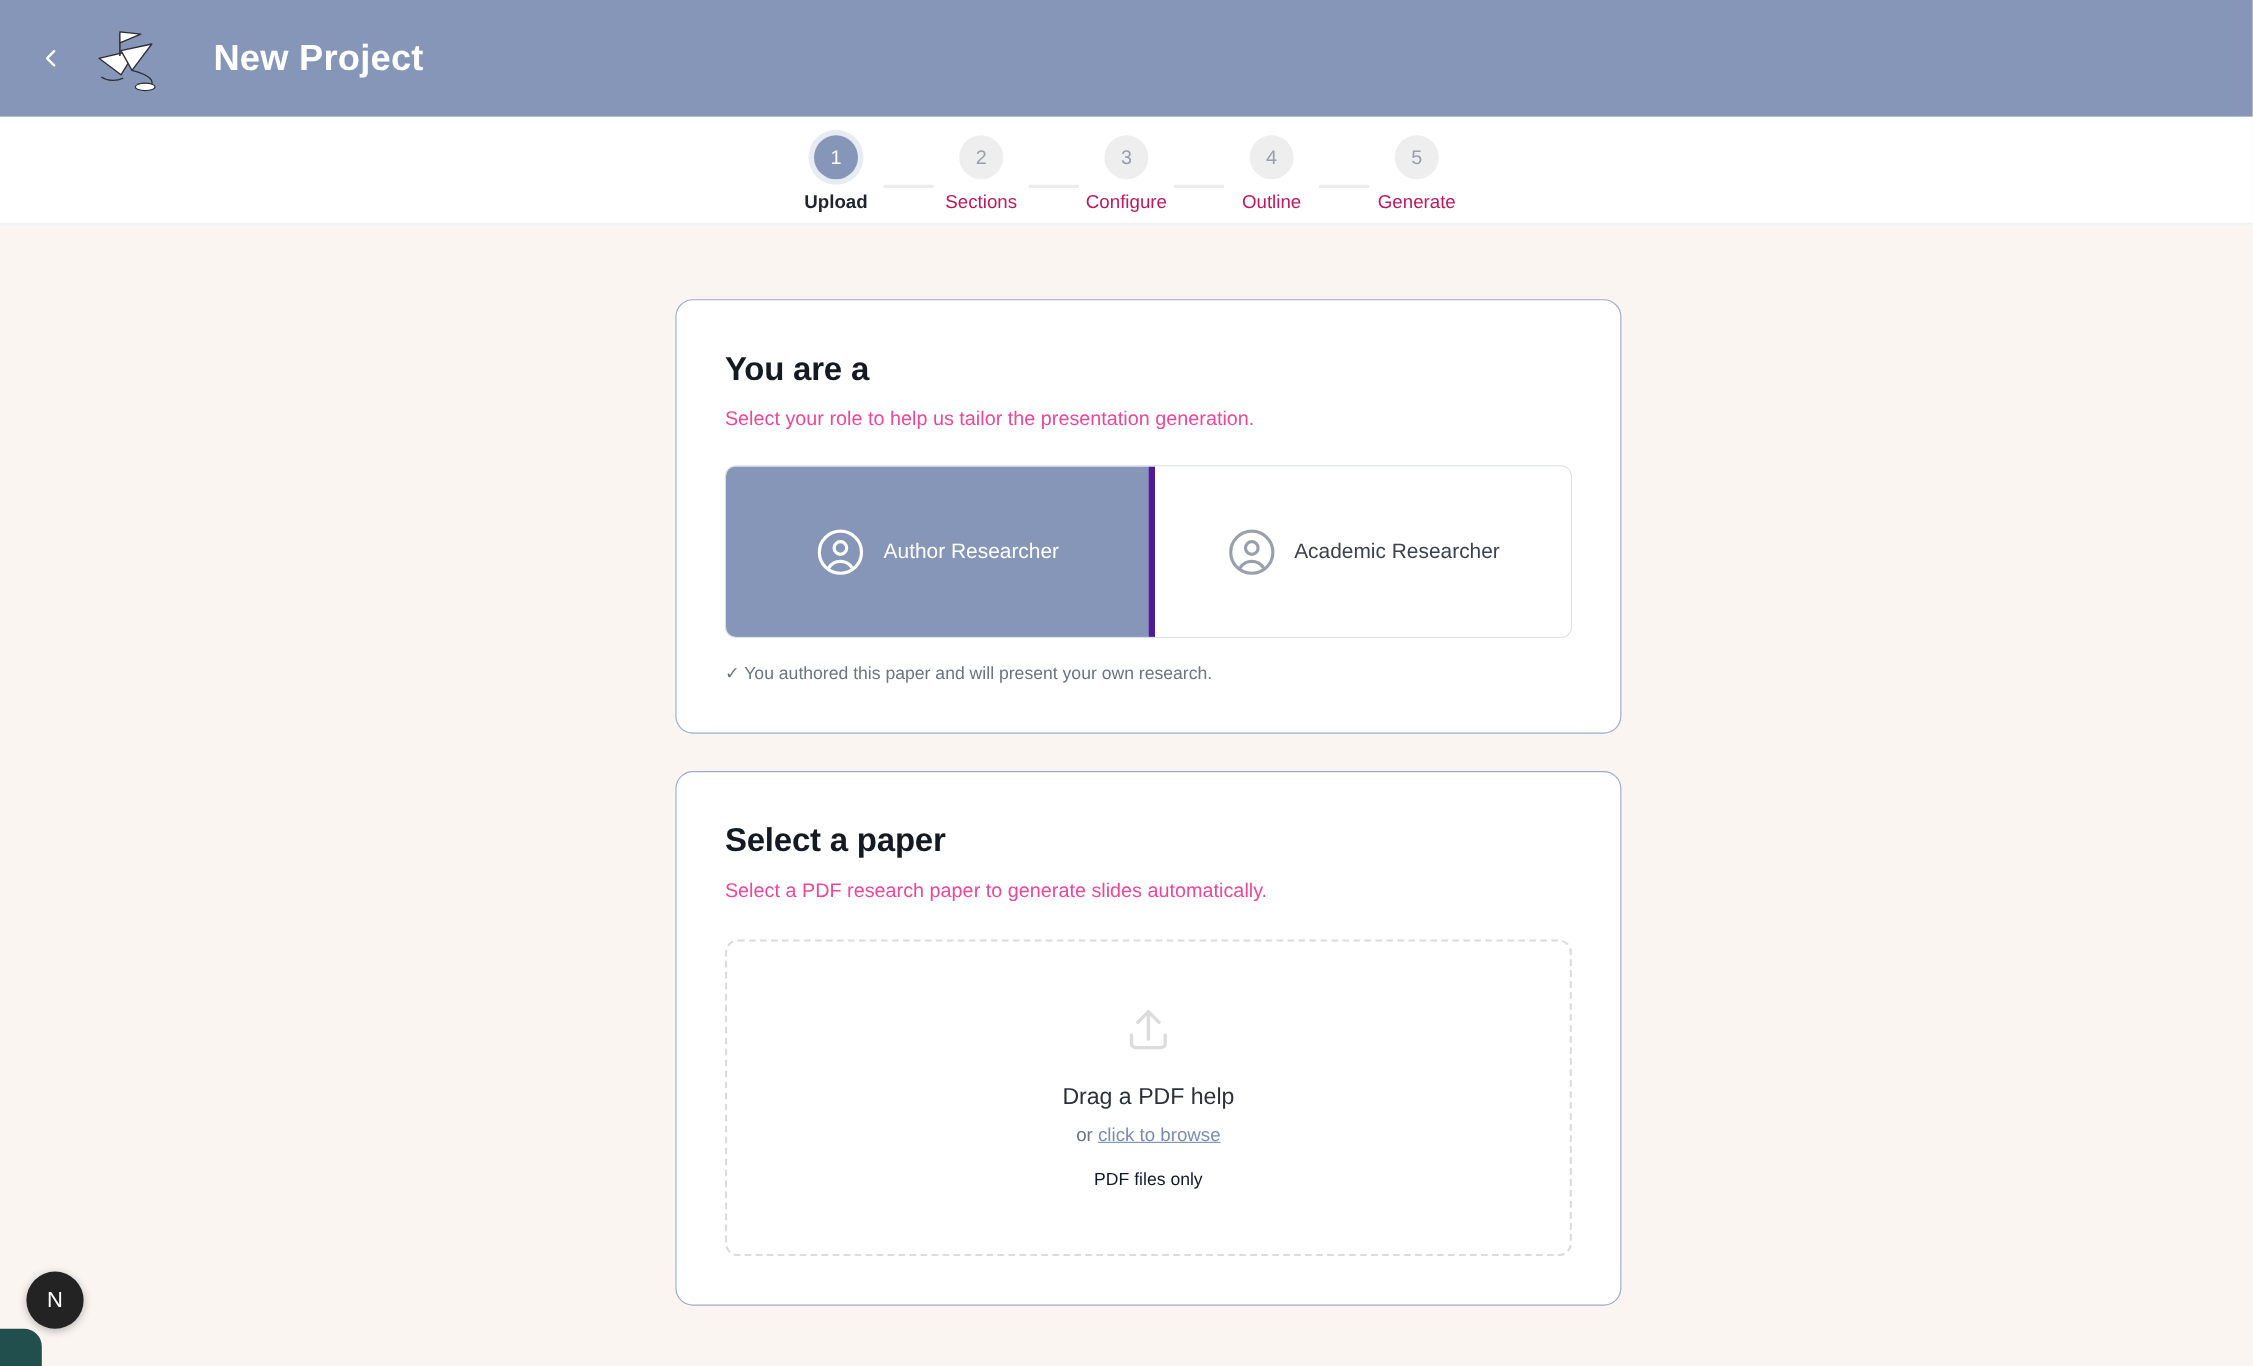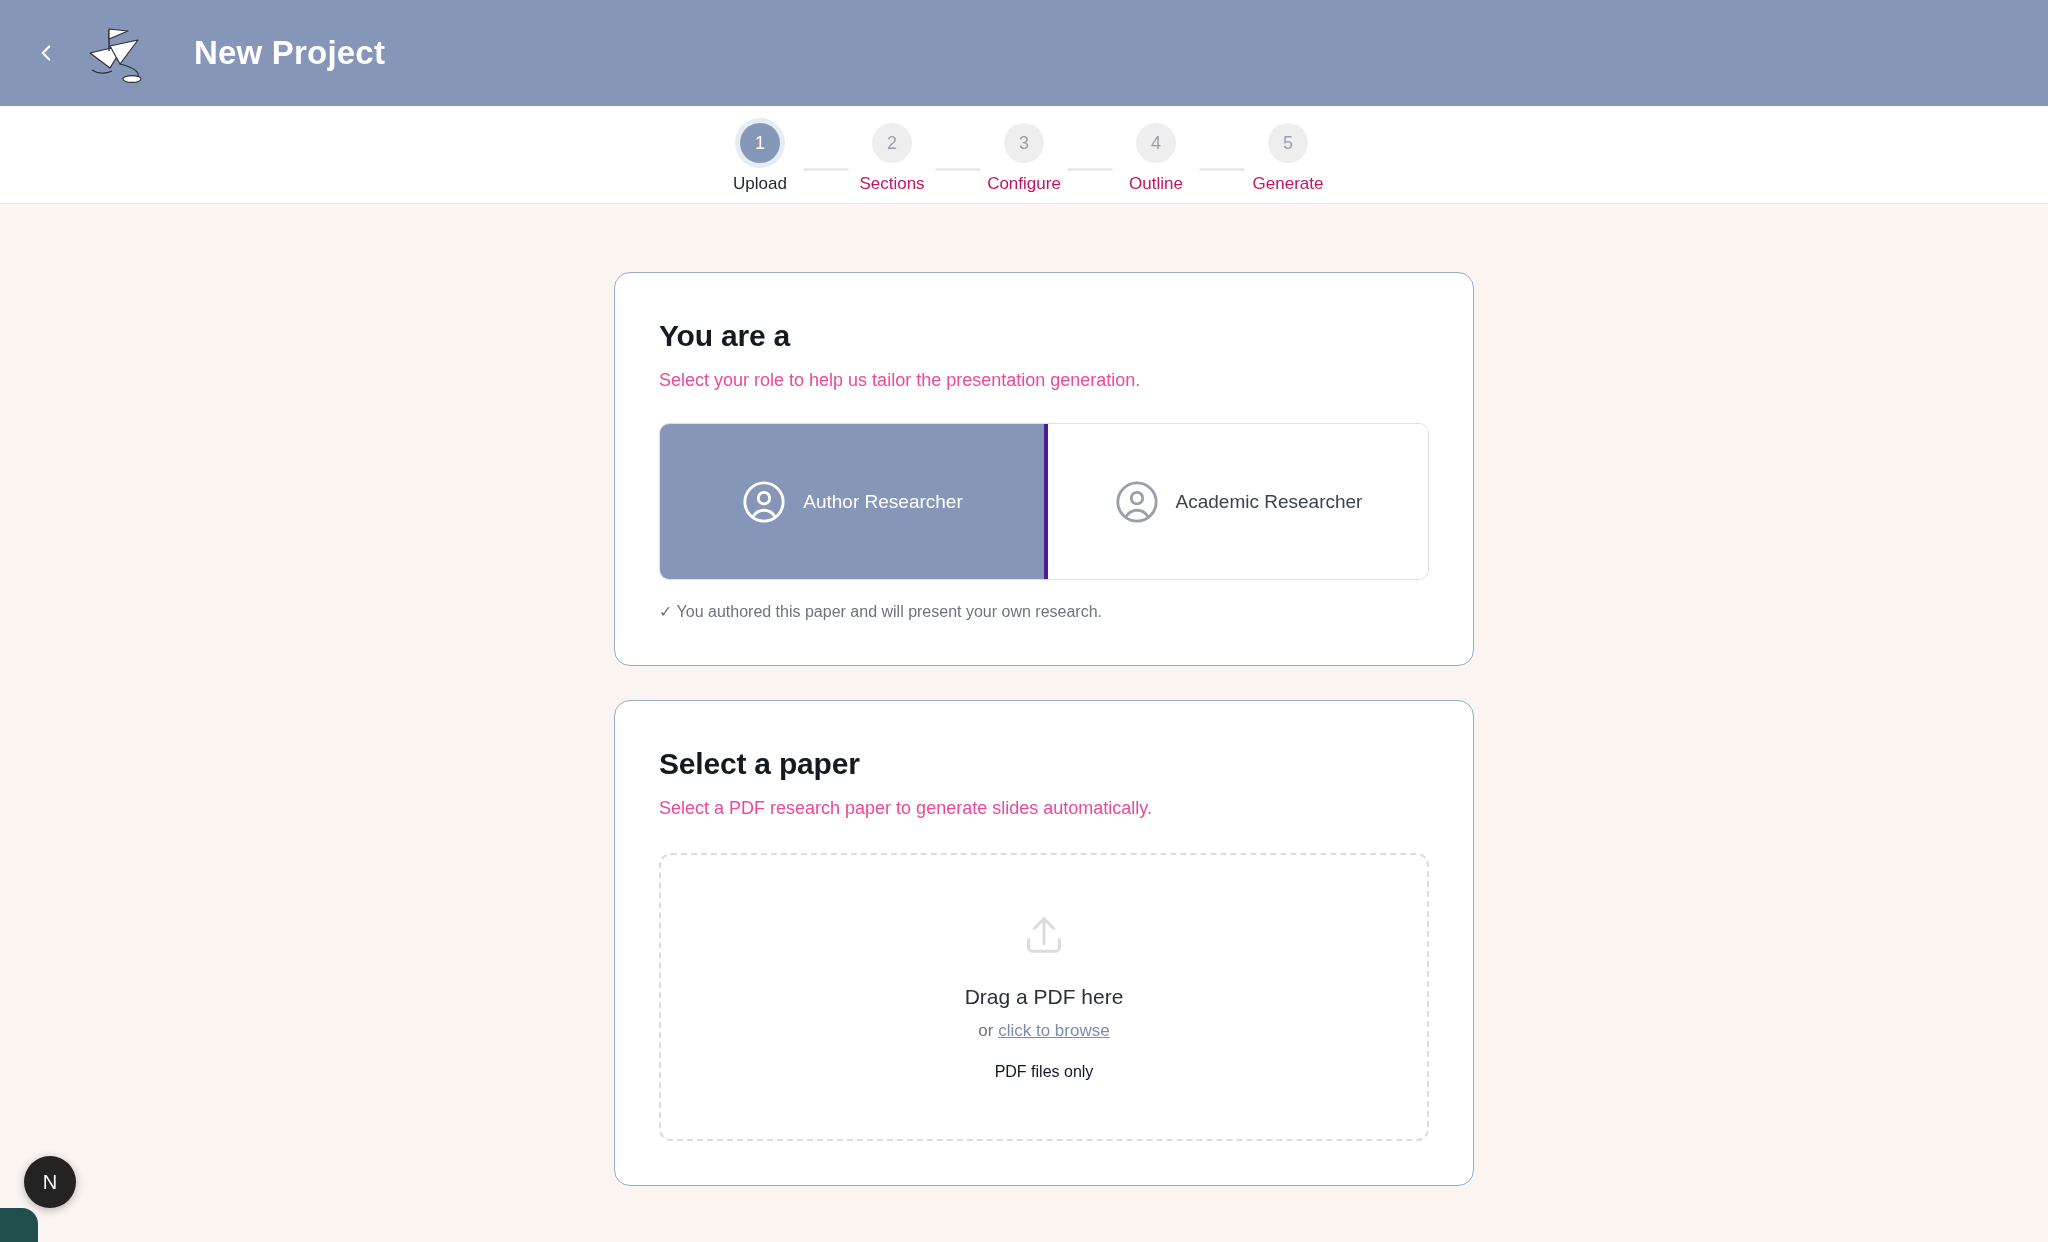--- a/index.html
+++ b/index.html
@@ -95,21 +95,21 @@
     box-shadow: 0 0 0 5px #e7ebf4;
   }
   .step-label {
     margin-top: 11px;
     font-size: 17px;
     color: #be185d;
     white-space: nowrap;
   }
   .step.active .step-label {
     color: #1f2430;
-    font-weight: normal;
+    font-weight: bold;
   }
   .step-connector {
     width: 46px;
     height: 3px;
     background: #ececec;
     border-radius: 2px;
     margin: 45px 7px 0 7px;
     flex: 0 0 auto;
   }
 
@@ -154,21 +154,21 @@
     flex: 1 1 50%;
     display: flex;
     align-items: center;
     justify-content: center;
     gap: 16px;
     background: #ffffff;
     cursor: pointer;
     border: none;
     font-family: inherit;
   }
-  .role-option + .role-option { border-left: 4px solid #4c1d95; }
+  .role-option + .role-option { border-left: 6px solid #4c1d95; }
   .role-option.selected { background: #8596b8; }
   .role-icon svg { display: block; }
   .role-label {
     font-size: 19px;
     color: #3c424e;
   }
   .role-option.selected .role-label { color: #ffffff; }
 
   .role-note {
     margin-top: 22px;
@@ -343,21 +343,21 @@
     <div class="card-sub">Select a PDF research paper to generate slides automatically.</div>
 
     <div class="dropzone">
       <span class="upload-icon">
         <svg width="46" height="46" viewBox="0 0 24 24" fill="none" stroke="#dcdcdc" stroke-width="1.6" stroke-linecap="round" stroke-linejoin="round">
           <path d="M12 16V3"></path>
           <polyline points="7 8 12 3 17 8"></polyline>
           <path d="M4 14v4a2 2 0 0 0 2 2h12a2 2 0 0 0 2-2v-4"></path>
         </svg>
       </span>
-      <div class="dz-primary">Drag a PDF here</div>
+      <div class="dz-primary">Drag a PDF help</div>
       <div class="dz-secondary"><span>or </span><span class="dz-link">click to browse</span></div>
       <div class="dz-hint">PDF files only</div>
     </div>
   </div>
 
 </div>
 
 <div class="corner-widget"></div>
 <div class="dev-badge">N</div>
 

